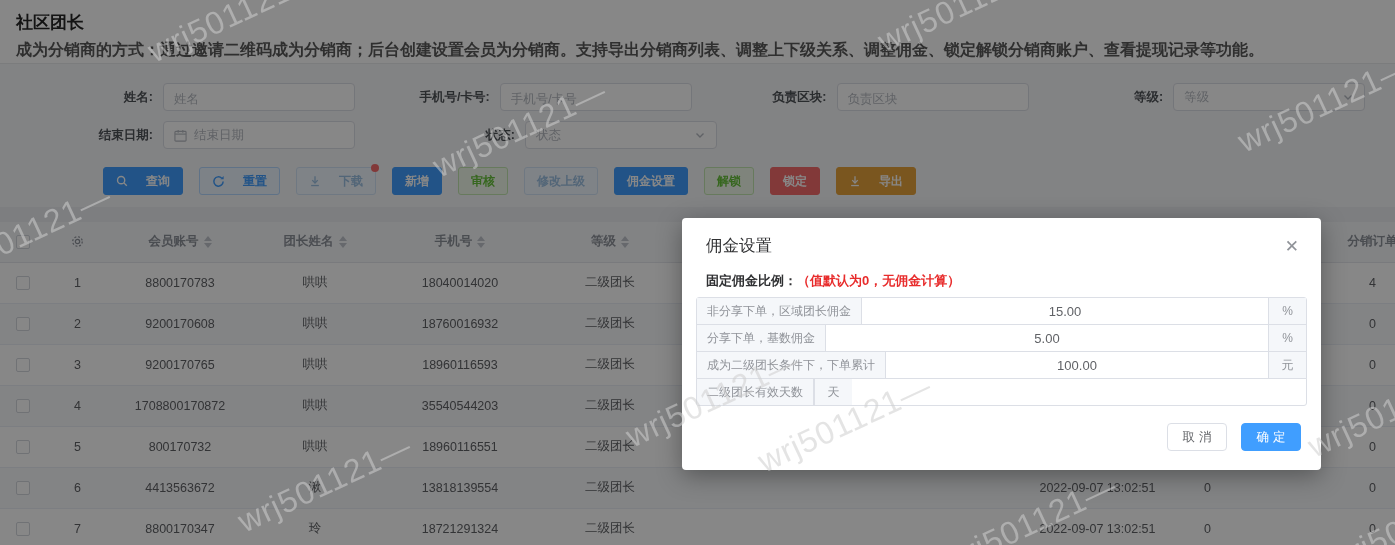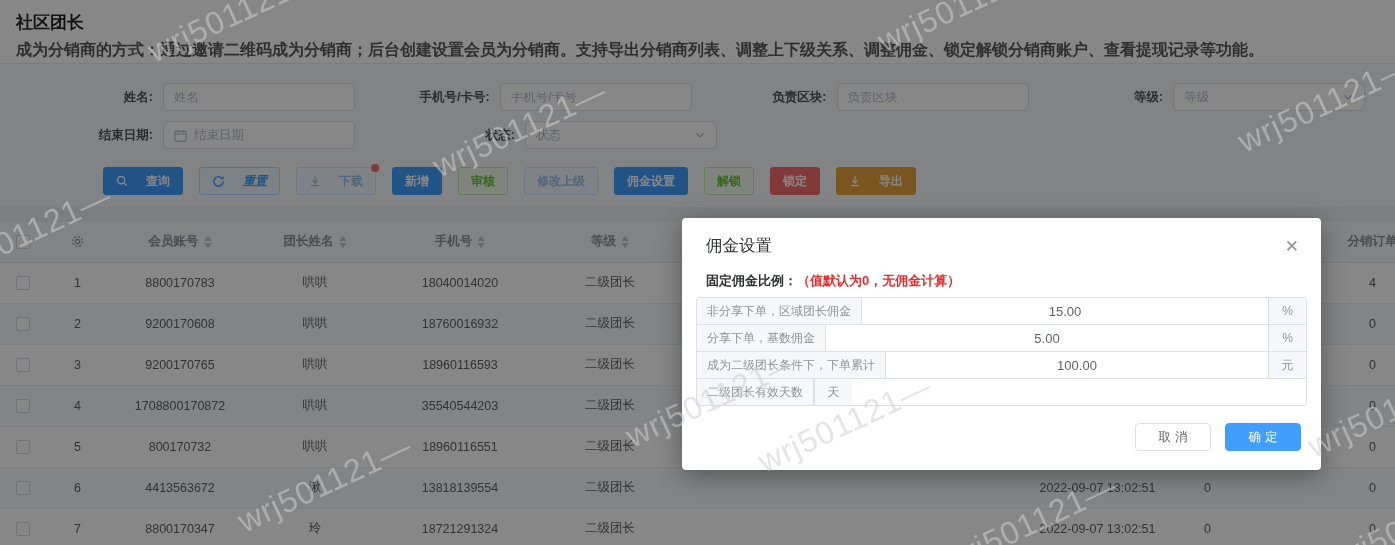--- a/index.html
+++ b/index.html
@@ -13,32 +13,32 @@
   .hdr { height:63px; padding:11px 16px 0; background:#fff; }
   .hdr h1 { font-size:17px; font-weight:700; color:#262626; }
   .hdr p { margin-top:6px; font-size:16px; font-weight:700; color:#595959; }
   
   .filter { height:144px; background:#f6f7f9; border-top:1px solid #e8eaed; padding-top:19px; }
   .frow { display:flex; padding-left:48px; margin-bottom:10px; }
   .fcol { width:362px; display:flex; align-items:center; }
   .flabel { width:105px; text-align:right; margin-right:10px; font-size:12.5px; font-weight:700; color:#4f5358; white-space:nowrap; }
   .fctl { width:192px; height:28px; border:1px solid #dcdfe6; border-radius:4px; background:#fff;
           display:flex; align-items:center; padding:0 10px; }
-  .fctl input { border:none; outline:none; width:100%; font-size:10px; color:#606266; background:transparent;
+  .fctl input { border:none; outline:none; width:100%; font-size:15px; color:#606266; background:transparent;
                 font-family:inherit; }
   .fctl input::placeholder, .fph { color:#b6bac1; font-size:12.5px; }
   .fselect { justify-content:space-between; cursor:pointer; }
   .icn { flex:none; display:inline-flex; align-items:center; }
   
   .toolbar { display:flex; gap:16px; padding-left:103px; margin-top:18px; }
   .btn { height:28px; padding:0 12px; border-radius:3px; font-size:12px; display:inline-flex;
          align-items:center; gap:18px; border:1px solid transparent; cursor:pointer; position:relative;
          font-family:inherit; white-space:nowrap; font-weight:700; }
   .btn-primary { background:#409EFF; color:#fff; border-color:#409EFF; }
-  .btn-plain-blue { background:#ecf5ff; color:#409EFF; border-color:#b3d8ff;font-style:italic; }
+  .btn-plain-blue { background:#ecf5ff; color:#409EFF; border-color:#b3d8ff; }
   .btn-muted-blue { background:#f0f7ff; color:#9cc0e2; border-color:#d2e3f5; }
   .btn-plain-green { background:#f0f9eb; color:#67C23A; border-color:#c2e7b0; }
   .btn-danger { background:#F56C6C; color:#fff; border-color:#F56C6C; }
   .btn-warning { background:#E6A23C; color:#fff; border-color:#E6A23C; }
   .dot { position:absolute; top:-4px; right:-4px; width:8px; height:8px; border-radius:50%; background:#f56c6c; }
   
   .gap { height:15px; background:#edeff2; }
   
   .tbl-wrap { background:#fff; }
   table { border-collapse:collapse; table-layout:fixed; width:1435px; }
@@ -61,21 +61,21 @@
   .m-body { padding:7px 14px 0; }
   .ig { display:flex; height:28px; border:1px solid #dcdfe6; margin-top:-1px; background:#fff; }
   .ig:first-child { margin-top:0; border-radius:3px 3px 0 0; }
   .ig:last-child { border-radius:0 0 3px 3px; }
   .ig-pre { background:#f5f7fa; color:#909399; font-size:12px; padding:0 10px; display:flex; align-items:center;
             border-right:1px solid #dcdfe6; white-space:nowrap; }
   .ig input { flex:1; min-width:0; border:none; outline:none; padding:0 15px; font-size:13px; color:#606266; font-family:inherit;text-align:center; }
   .ig-app { width:38px; background:#f5f7fa; color:#909399; font-size:12px; display:flex; align-items:center;
             justify-content:center; border-left:1px solid #dcdfe6; }
   .m-footer { position:absolute; bottom:19px; right:20px; display:flex; gap:14px; }
-  .mbtn { height:28px; width:76px; border-radius:4px; font-size:12.5px; letter-spacing:4px; padding-left:4px;
+  .mbtn { height:28px; width:60px; border-radius:4px; font-size:12.5px; letter-spacing:4px; padding-left:4px;
           display:inline-flex; align-items:center; justify-content:center; cursor:pointer; font-family:inherit; }
   .mbtn-cancel { background:#fff; border:1px solid #dcdfe6; color:#606266; }
   .mbtn-ok { background:#409EFF; border:1px solid #409EFF; color:#fff; }
   
   .wm-layer { position:absolute; inset:0; z-index:30; pointer-events:none; overflow:hidden; }
   .wm { position:absolute; font-size:32px; color:rgba(205,205,205,0.55); transform:rotate(-25deg);
         transform-origin:left center; white-space:nowrap; letter-spacing:1px; }
   svg { display:block; }
 </style>
 </head>

